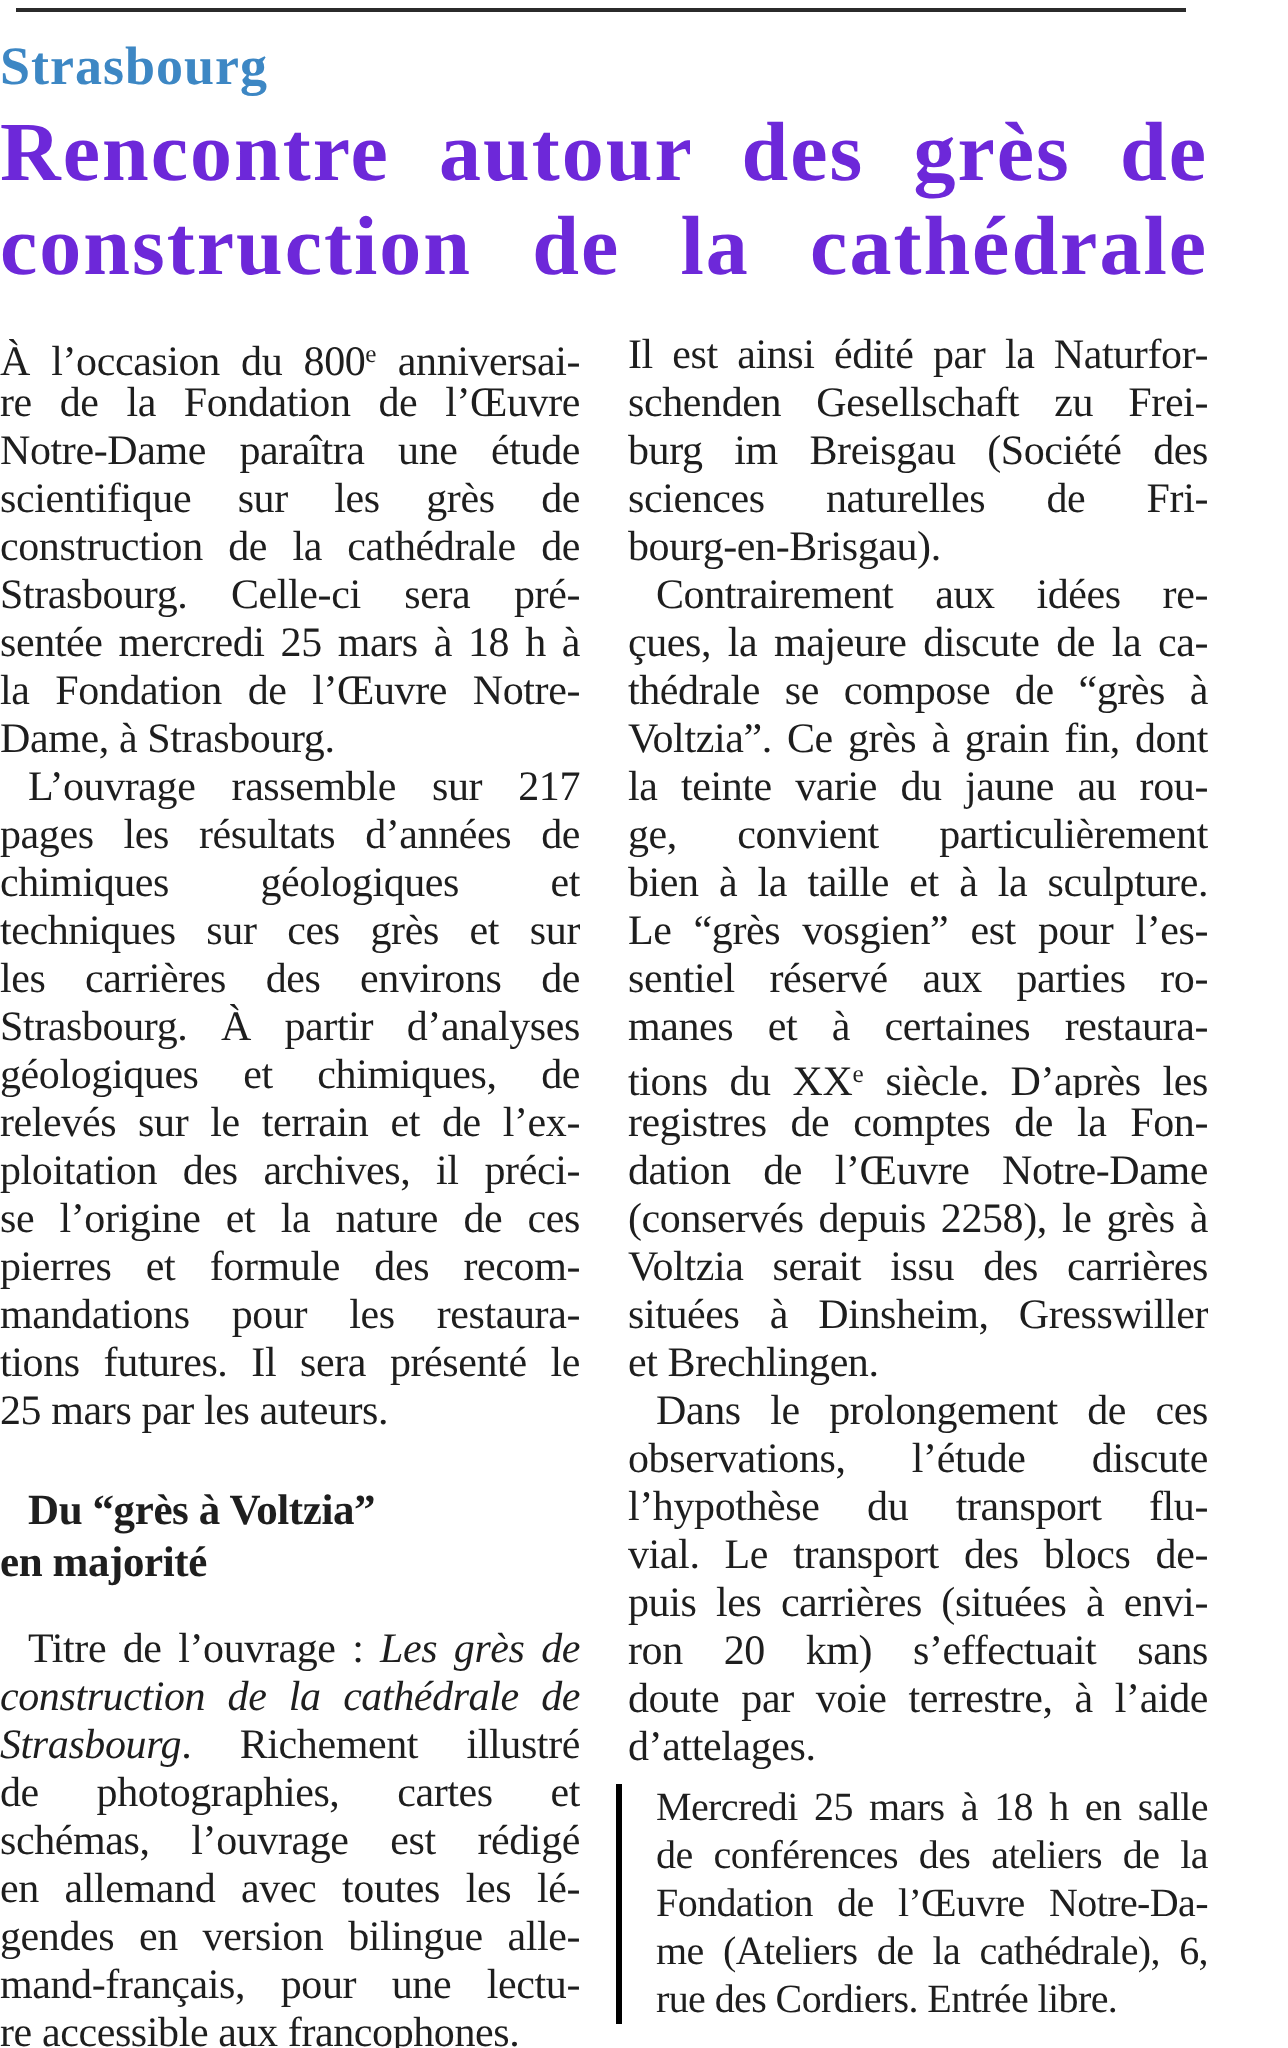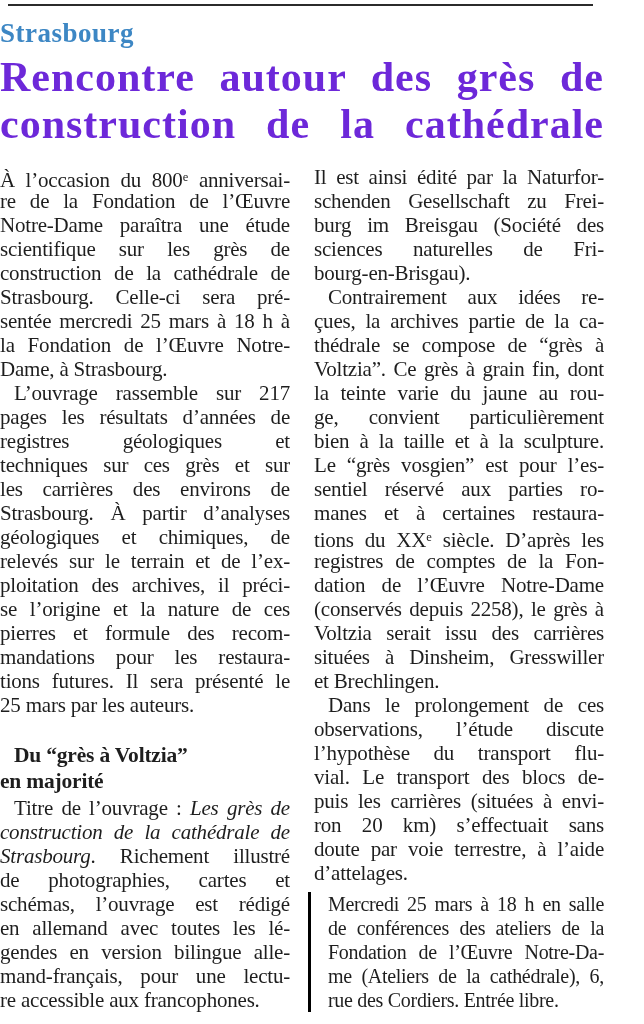--- a/index.html
+++ b/index.html
@@ -36,21 +36,21 @@
     height: 24px; line-height: 24px;
     font-size: 21px; letter-spacing: -0.2px;
     white-space: nowrap; overflow: hidden;
     text-align: justify; text-align-last: justify;
   }
   .line.first { text-indent: 14px; }
   .line.last { text-align-last: left; }
   .sup { font-size: 0.6em; vertical-align: 0.5em; letter-spacing: 0; }
   .i { font-style: italic; }
   .block { margin: 0; }
-  .block.subhead { margin-top: 25px; margin-bottom: 2px; }
+  .block.subhead { margin-top: 25px; margin-bottom: 18px; }
   .subhead .line {
     font-weight: bold; font-size: 21.5px;
     height: 26px; line-height: 26px;
     text-align-last: left;
   }
   .subhead .line.first { text-indent: 14px; }
   .block.note {
     margin-top: 7px; margin-left: -6px;
     border-left: 3px solid #000000;
     padding-left: 17px;
@@ -76,21 +76,21 @@
           <div class="line"><span>scientifique sur les grès de</span></div>
           <div class="line"><span>construction de la cathédrale de</span></div>
           <div class="line"><span>Strasbourg. Celle-ci sera pré-</span></div>
           <div class="line"><span>sentée mercredi 25 mars à 18 h à</span></div>
           <div class="line"><span>la Fondation de l’Œuvre Notre-</span></div>
           <div class="line last"><span>Dame, à Strasbourg.</span></div>
         </div>
         <div class="block paragraph">
           <div class="line first"><span>L’ouvrage rassemble sur 217</span></div>
           <div class="line"><span>pages les résultats d’années de</span></div>
-          <div class="line"><span>registres géologiques et</span></div>
+          <div class="line"><span>chimiques géologiques et</span></div>
           <div class="line"><span>techniques sur ces grès et sur</span></div>
           <div class="line"><span>les carrières des environs de</span></div>
           <div class="line"><span>Strasbourg. À partir d’analyses</span></div>
           <div class="line"><span>géologiques et chimiques, de</span></div>
           <div class="line"><span>relevés sur le terrain et de l’ex-</span></div>
           <div class="line"><span>ploitation des archives, il préci-</span></div>
           <div class="line"><span>se l’origine et la nature de ces</span></div>
           <div class="line"><span>pierres et formule des recom-</span></div>
           <div class="line"><span>mandations pour les restaura-</span></div>
           <div class="line"><span>tions futures. Il sera présenté le</span></div>
@@ -115,21 +115,21 @@
     <div class="col col-right">
         <div class="block paragraph">
           <div class="line"><span>Il est ainsi édité par la Naturfor-</span></div>
           <div class="line"><span>schenden Gesellschaft zu Frei-</span></div>
           <div class="line"><span>burg im Breisgau (Société des</span></div>
           <div class="line"><span>sciences naturelles de Fri-</span></div>
           <div class="line last"><span>bourg-en-Brisgau).</span></div>
         </div>
         <div class="block paragraph">
           <div class="line first"><span>Contrairement aux idées re-</span></div>
-          <div class="line"><span>çues, la archives partie de la ca-</span></div>
+          <div class="line"><span>çues, la majeure discute de la ca-</span></div>
           <div class="line"><span>thédrale se compose de “grès à</span></div>
           <div class="line"><span>Voltzia”. Ce grès à grain fin, dont</span></div>
           <div class="line"><span>la teinte varie du jaune au rou-</span></div>
           <div class="line"><span>ge, convient particulièrement</span></div>
           <div class="line"><span>bien à la taille et à la sculpture.</span></div>
           <div class="line"><span>Le “grès vosgien” est pour l’es-</span></div>
           <div class="line"><span>sentiel réservé aux parties ro-</span></div>
           <div class="line"><span>manes et à certaines restaura-</span></div>
           <div class="line"><span>tions du XX</span><span class="sup">e</span><span> siècle. D’après les</span></div>
           <div class="line"><span>registres de comptes de la Fon-</span></div>

